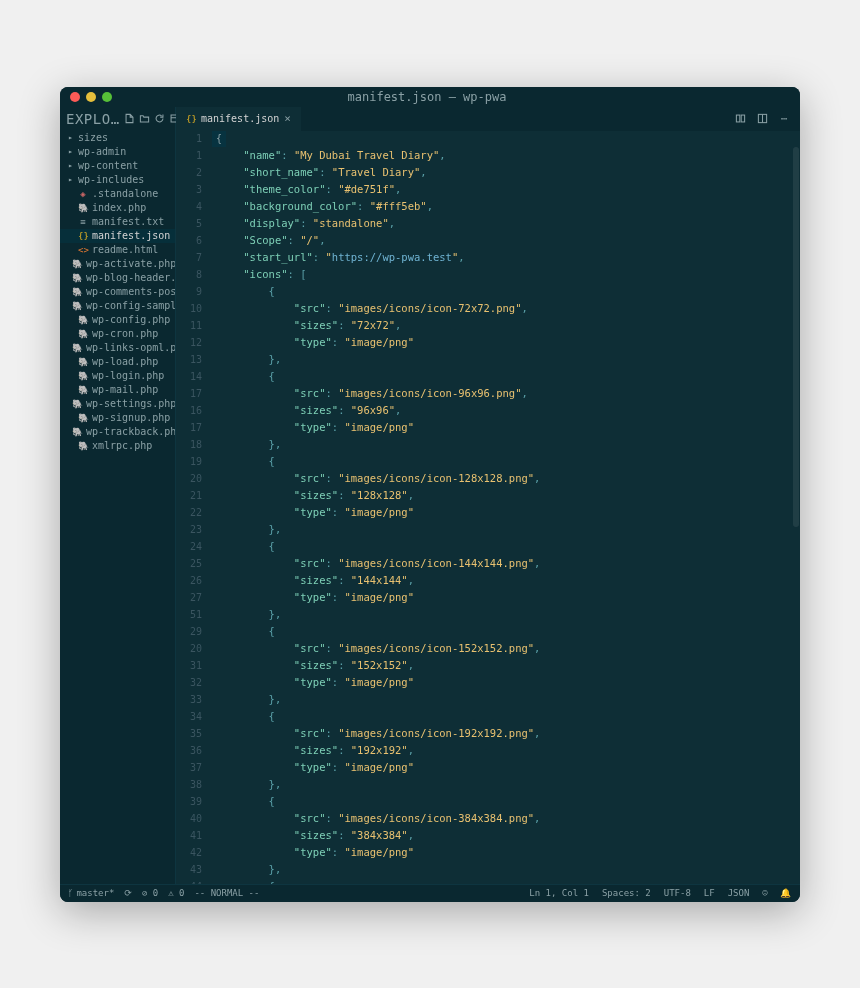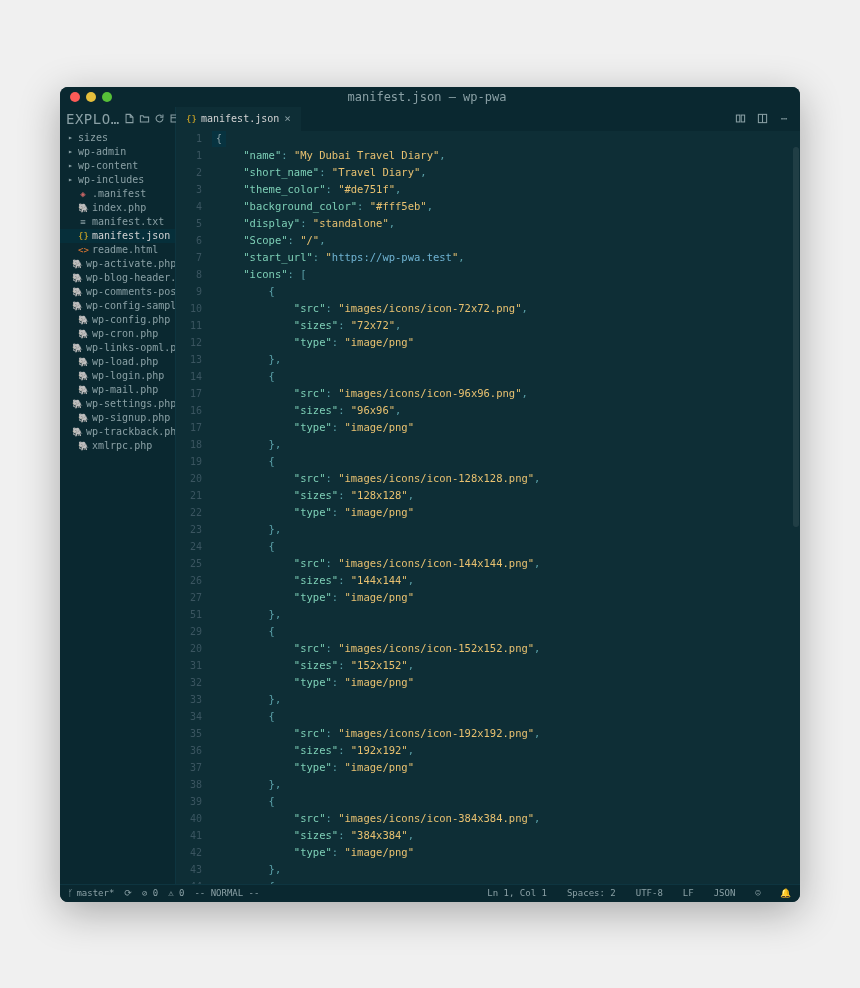--- a/index.html
+++ b/index.html
@@ -32,21 +32,21 @@
 .code { flex:1; display:flex; overflow:hidden; position:relative; }
 .gutter { width:36px; background:#0e2e36; color:#3a5560; text-align:right; padding-right:10px; font-size:10px; line-height:17px; user-select:none; }
 .gutter .ln { height:17px; }
 .lines { flex:1; font-size:10.5px; line-height:17px; color:#d4d4d4; overflow:hidden; white-space:pre; }
 .lines .row { height:17px; padding-left:6px; }
 .k{color:#7dcfb6}.s{color:#e8c170}.p{color:#5aa0a8}.l{color:#6fb3d2;}
 .minimap { width:8px; background:#0e2e36; position:relative; }
 .minimap .thumb { position:absolute; right:1px; top:0; width:6px; height:380px; background:rgba(255,255,255,0.08); border-radius:3px; }
 .status { height:18px; background:#0a2830; display:flex; align-items:center; color:#8aa0a5; font-size:9px; padding:0 8px; gap:10px; border-top:1px solid #0e3540; }
 .status .seg { display:flex; align-items:center; gap:3px; cursor:pointer; }
-.status .right { margin-left:auto; display:flex; gap:20px; }
+.status .right { margin-left:auto; display:flex; gap:13px; }
 svg { width:11px; height:11px; fill:none; stroke:currentColor; stroke-width:1.5; }
 </style>
 </head>
 <body>
 
 <div class="window">
 
   <div class="titlebar">
     <div class="traffic">
       <div class="dot red"></div>
@@ -95,21 +95,21 @@
             <span class="chev">▸</span>
             <span>wp-content</span>
           </div>
           <div class="tree-item">
             <span class="chev">▸</span>
             <span>wp-includes</span>
           </div>
           <div class="tree-item">
             <span class="chev"></span>
             <span class="ficon git">◈</span>
-            <span>.manifest</span>
+            <span>.standalone</span>
           </div>
           <div class="tree-item">
             <span class="chev"></span>
             <span class="ficon php">🐘</span>
             <span>index.php</span>
           </div>
           <div class="tree-item">
             <span class="chev"></span>
             <span class="ficon txt">≡</span>
             <span>manifest.txt</span>

